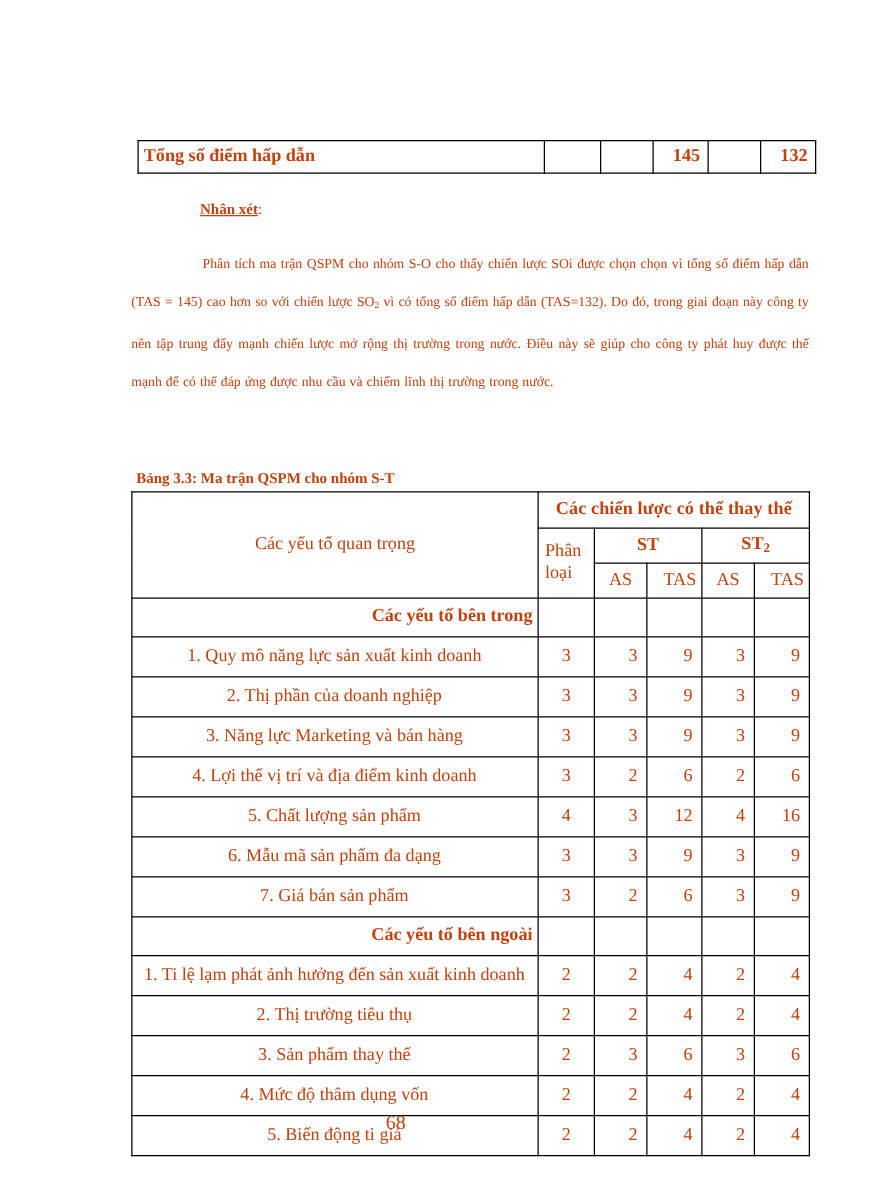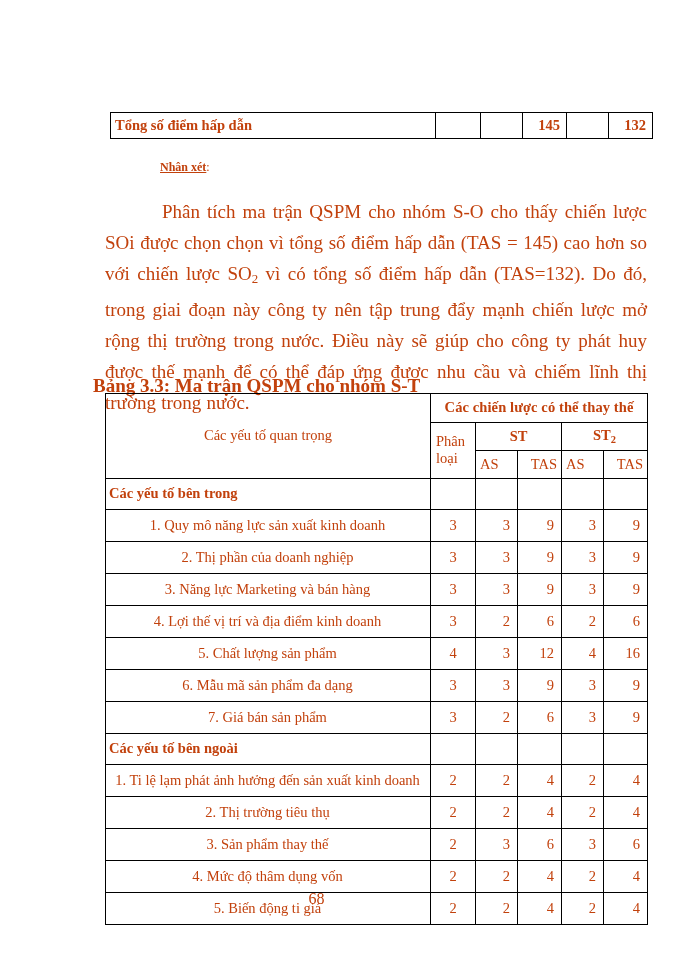--- a/index.html
+++ b/index.html
@@ -64,37 +64,37 @@
     text-decoration: underline;
   }
   .remark .colon {
     font-weight: normal;
   }
   .para {
     position: absolute;
     left: 105px;
     top: 196px;
     width: 542px;
-    font-size: 19px;
+    font-size: 11px;
     line-height: 31px;
     text-align: justify;
     text-indent: 57px;
     word-spacing: 0.5px;
   }
   .para sub {
     font-size: 0.68em;
     vertical-align: -0.22em;
   }
 
   
   .caption {
     position: absolute;
-    left: 93px;
+    left: 109px;
     top: 375px;
-    font-size: 19px;
+    font-size: 12px;
     font-weight: bold;
   }
 
   
   .main-table-wrap {
     position: absolute;
     left: 105px;
     top: 393px;
     width: 542px;
   }
@@ -131,35 +131,36 @@
     text-align: center;
     font-weight: bold;
     font-size: 15px;
     height: 22px;
   }
   .hdr-strat sub {
     font-size: 0.72em;
     vertical-align: -0.25em;
   }
   .hdr-sub {
+    text-align: center;
     font-weight: normal;
     font-size: 14.5px;
     height: 22px;
   }
   .hdr-sub.left-pad {
     text-align: right;
     padding-left: 3px !important;
   }
 
   .section-row td {
     font-weight: bold;
     height: 25px;
   }
   .section-row .lbl {
-    text-align: left;
+    text-align: right;
     padding-left: 3px !important;
   }
   .data-row td {
     height: 26px;
   }
   .data-row .lbl {
     text-align: center;
     padding-left: 3px !important;
     font-weight: normal;
     white-space: nowrap;

